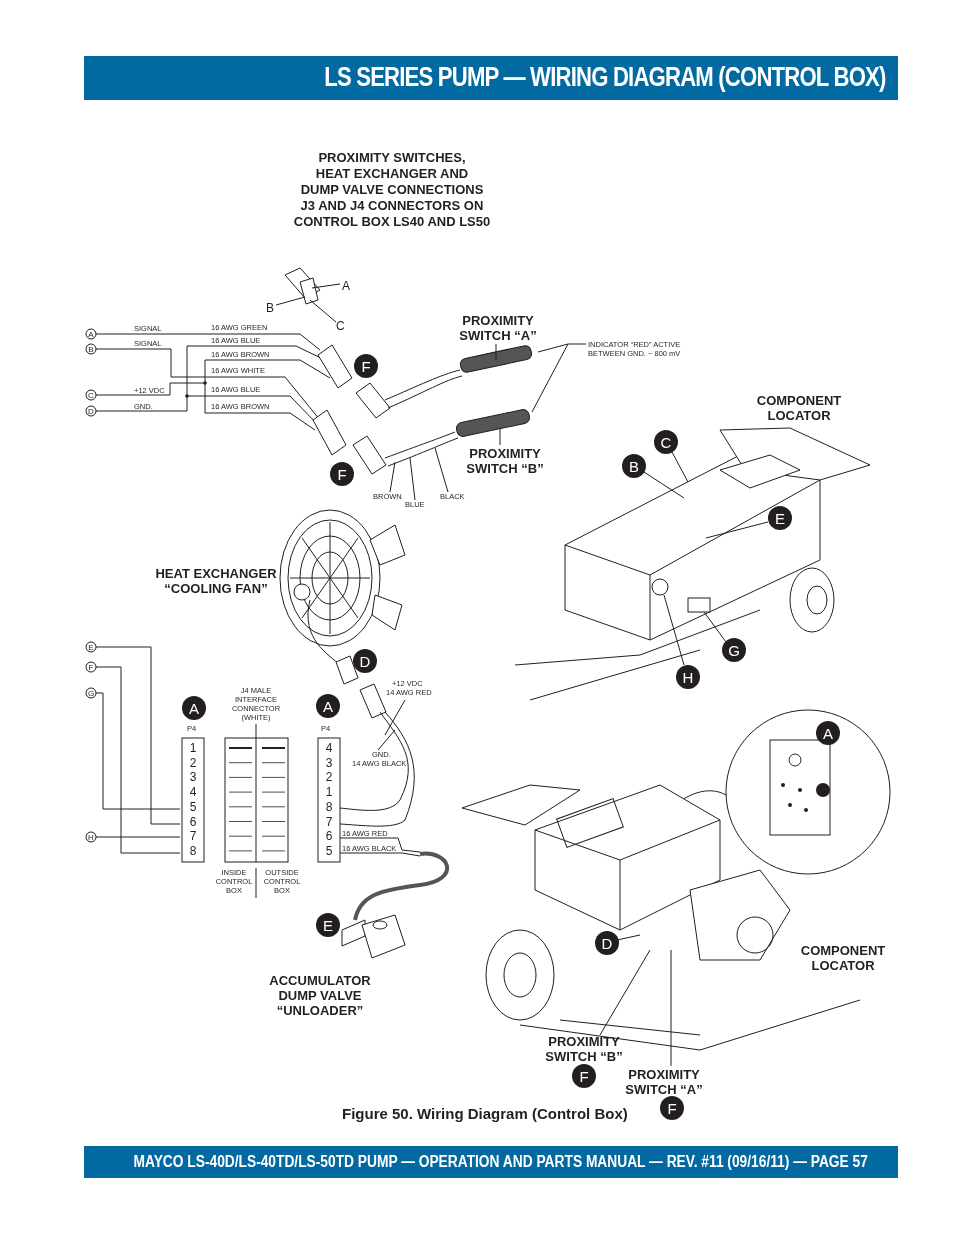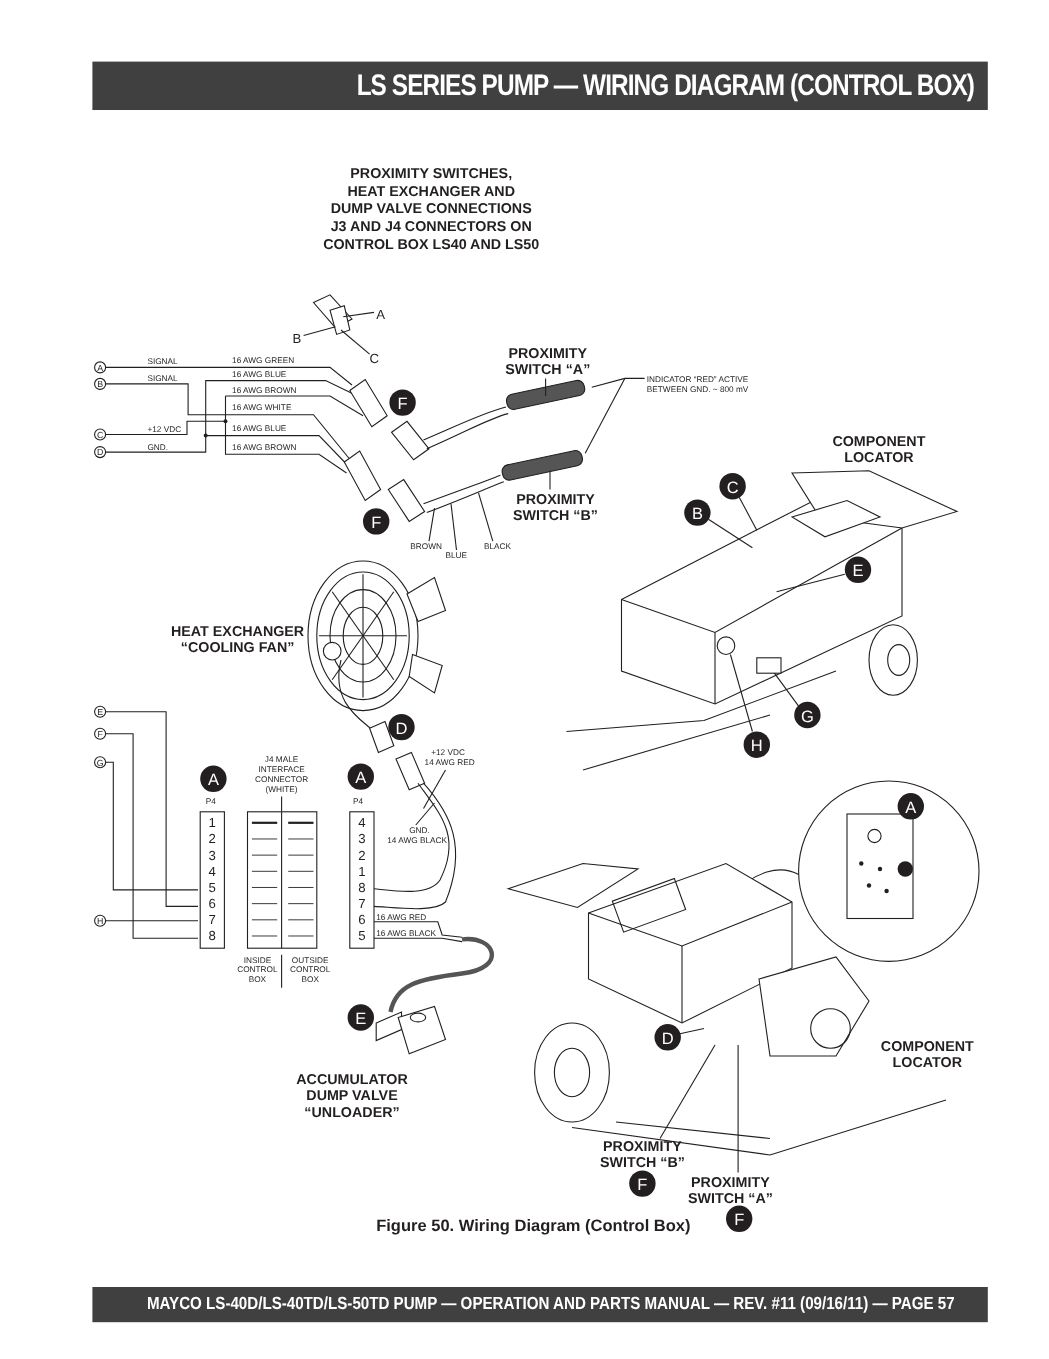--- a/index.html
+++ b/index.html
@@ -1,20 +1,20 @@
 <!DOCTYPE html>
 <html><head>
 <meta charset="utf-8">
 <style>
   html, body { margin:0; padding:0; background:#fff; }
   body { width:954px; height:1235px; position:relative; overflow:hidden; font-family:"Liberation Sans", sans-serif; color:#231f20; }
-  .bar { position:absolute; left:84px; width:814px; background:#404040; color:#fff; }
+  .bar { position:absolute; left:84px; width:814px; background:#0369a1; color:#fff; }
   .title-bar { top:56px; height:44px; }
   .title-bar span { position:absolute; right:12px; top:6px; font-family:"Liberation Sans", sans-serif; font-weight:bold; font-size:27px; letter-spacing:-1px; transform:scaleX(0.82); transform-origin:right center; white-space:nowrap; }
-  .footer-bar { top:1146px; height:32px;margin-top:24px; }
+  .footer-bar { top:1146px; height:32px; }
   .footer-bar span { position:absolute; right:30px; top:7px; font-weight:bold; font-size:16px; transform:scaleX(0.86); transform-origin:right center; white-space:nowrap; }
   svg#diagram { position:absolute; left:0; top:0; }
   .lbl { font-family:"Liberation Sans", sans-serif; font-size:7.5px; fill:#231f20; }
   .hd { font-family:"Liberation Sans", sans-serif; font-size:13px; font-weight:bold; fill:#231f20; text-anchor:middle; }
   .pin { font-family:"Liberation Sans", sans-serif; font-size:12px; fill:#231f20; text-anchor:middle; }
   .callout-txt { font-family:"Liberation Sans", sans-serif; font-size:15px; fill:#fff; text-anchor:middle; }
   .small-circle-txt { font-family:"Liberation Sans", sans-serif; font-size:8px; fill:#231f20; text-anchor:middle; }
   .caption { font-family:"Liberation Sans", sans-serif; font-size:15px; font-weight:bold; fill:#231f20; }
   .ln { stroke:#231f20; fill:none; stroke-width:1; }
   .fill-w { fill:#fff; stroke:#231f20; stroke-width:1; }

